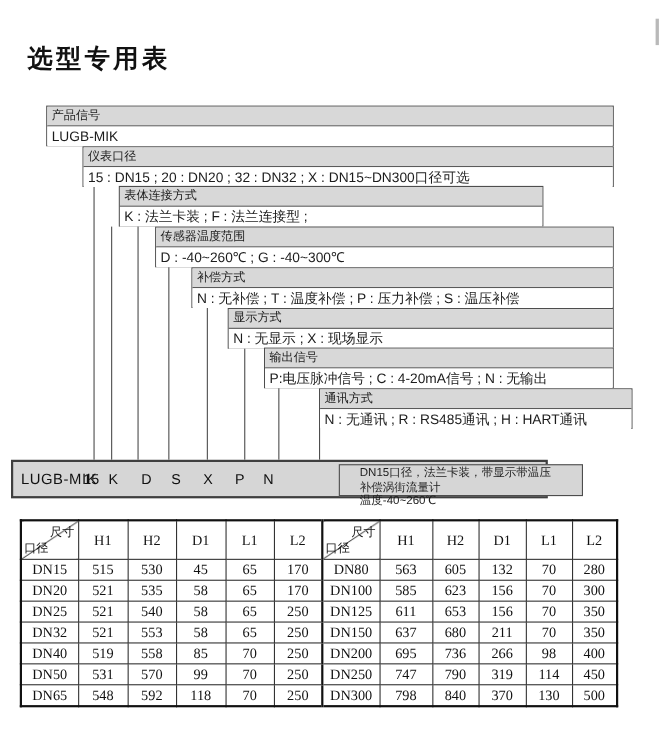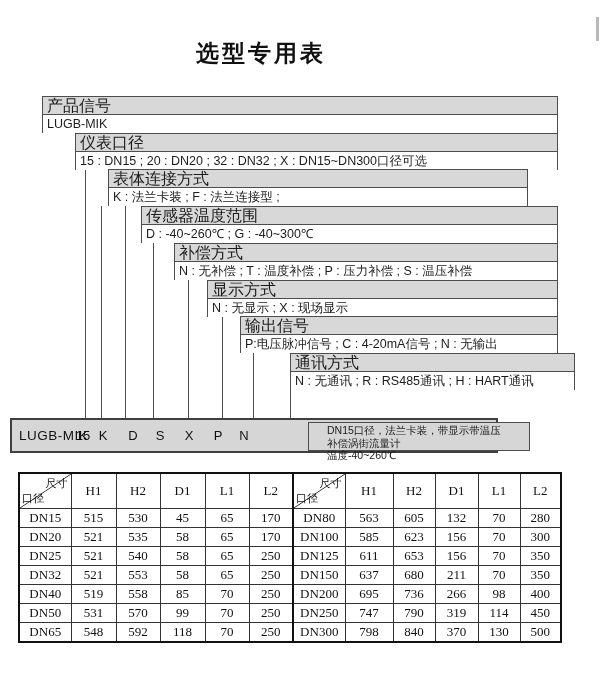--- a/index.html
+++ b/index.html
@@ -5,37 +5,36 @@
   html,body{margin:0;padding:0;background:#ffffff;}
   #page{
     position:relative;
     width:601px;height:674px;
     background:#ffffff;
     font-family:"Liberation Sans", sans-serif;
     color:#1c1c1c;
     overflow:hidden;
   }
   .title{
-    position:absolute;top:38px;left:46px;width:430px;
-    text-align:center;
+    position:absolute;top:38px;left:25px;width:430px;
     font-size:23px;font-weight:bold;letter-spacing:3px;
     color:#111;
   }
   
   .sel-box{
     position:absolute;
     border:1px solid #4d4d4d;
     background:#ffffff;
     box-sizing:border-box;
   }
   .sel-box .hdr{
     height:17px;line-height:17px;
     background:#d8d8d8;
     border-bottom:1px solid #4d4d4d;
-    font-size:16px;
+    font-size:11px;
     padding-left:4px;
     white-space:nowrap;overflow:hidden;
   }
   .sel-box .opts{
     height:18px;line-height:18px;
     font-size:12.5px;
     padding-left:4px;
     white-space:nowrap;overflow:hidden;
     background:#fff;
   }
@@ -110,21 +109,21 @@
   <div class="sliver"></div>
 
   <div class="sel-box" style="left:42px;top:96px;width:516px;height:37px;">
     <div class="hdr">产品信号</div>
     <div class="opts">LUGB-MIK</div>
   </div>
   <div class="sel-box" style="left:75px;top:133px;width:483px;height:37px;">
     <div class="hdr">仪表口径</div>
     <div class="opts">15 : DN15 ; 20 : DN20 ; 32 : DN32 ; X : DN15~DN300口径可选</div>
   </div>
-  <div class="sel-box" style="left:108px;top:169px;width:420px;height:37px;">
+  <div class="sel-box" style="left:108px;top:169px;width:386px;height:37px;">
     <div class="hdr">表体连接方式</div>
     <div class="opts">K : 法兰卡装 ; F : 法兰连接型 ;</div>
   </div>
   <div class="sel-box" style="left:141px;top:206px;width:417px;height:37px;">
     <div class="hdr">传感器温度范围</div>
     <div class="opts">D : -40~260℃ ; G : -40~300℃</div>
   </div>
   <div class="sel-box" style="left:207px;top:280px;width:351px;height:37px;">
     <div class="hdr">显示方式</div>
     <div class="opts">N : 无显示 ; X : 现场显示</div>

